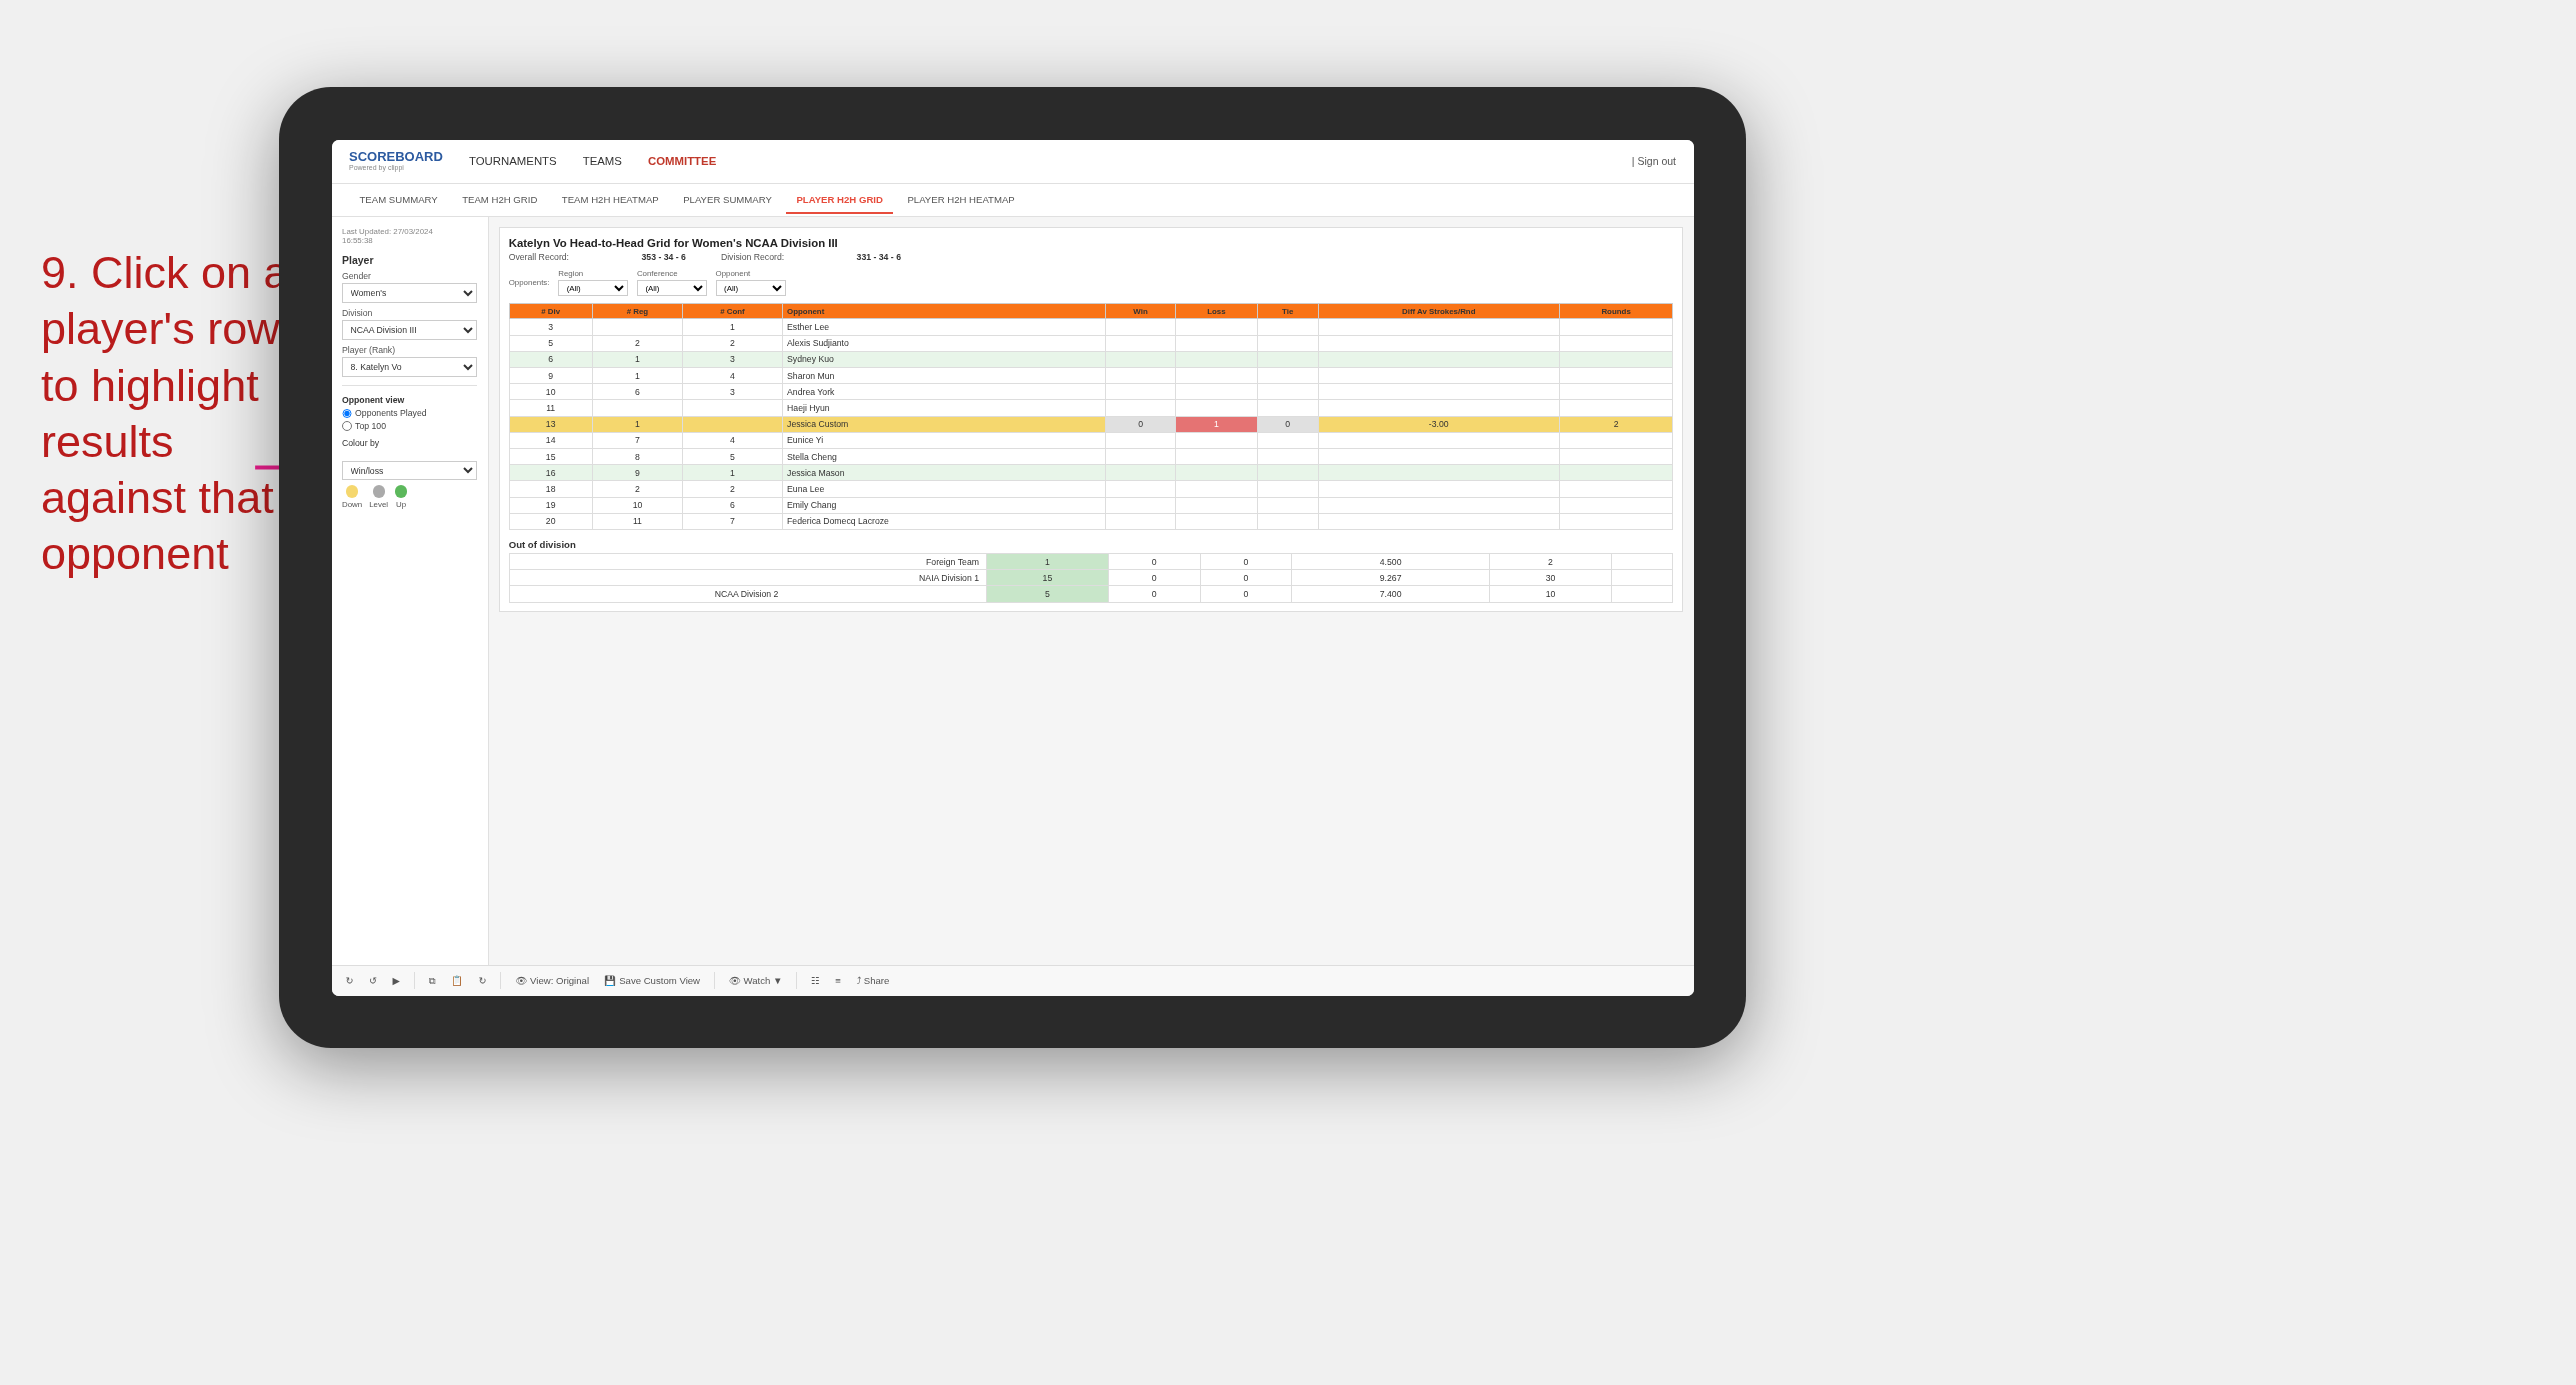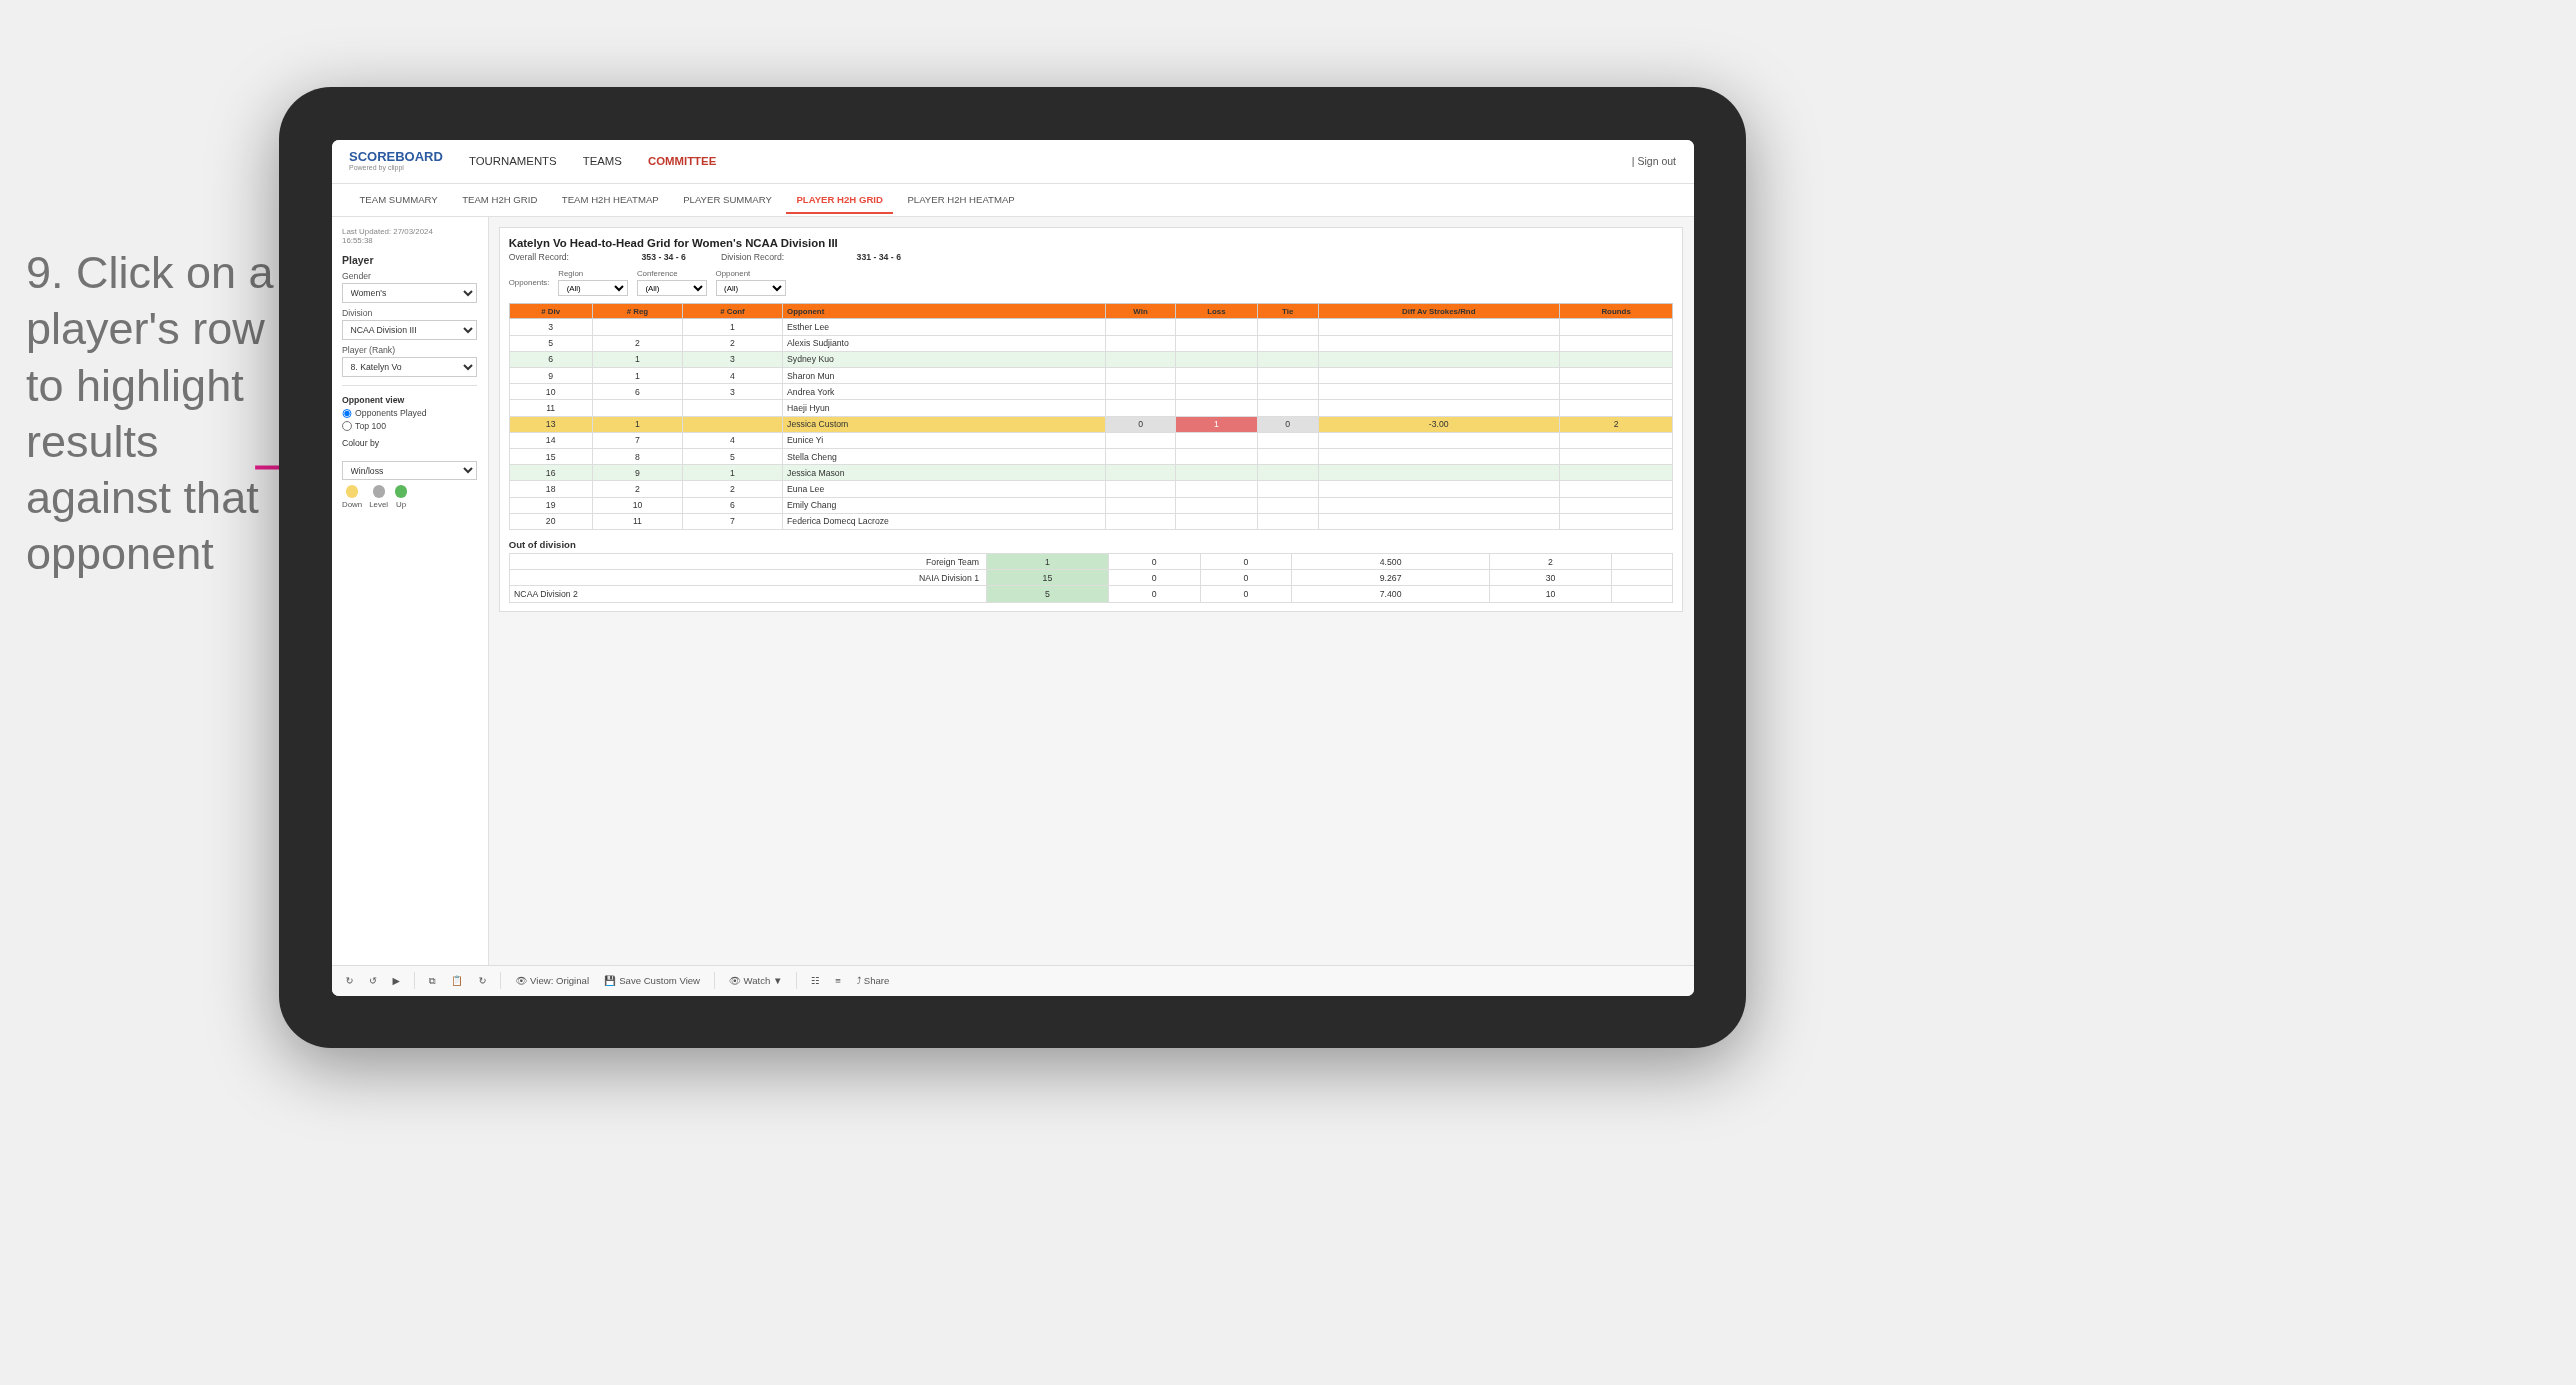--- a/index.html
+++ b/index.html
@@ -32,27 +32,27 @@
       background: #ffffff;
       border-radius: 7px;
       overflow: hidden;
       display: flex;
       flex-direction: column;
     }
 
     
     .annotation {
       position: absolute;
-      left: 26px;
+      left: 41px;
       top: 245px;
       width: 253px;
       font-size: 45px;
       font-weight: 400;
       line-height: 1.25;
-      color: #737373;
+      color: #b91c1c;
     }
 
     
     .arrow-container {
       position: absolute;
       left: 262px;
       top: 445px;
       width: 367px;
       height: 70px;
       pointer-events: none;
@@ -635,21 +635,21 @@
                 <tr style="background: rgb(255, 255, 255);">
                   <td colspan="3" style="text-align: right; padding-right: 7px;">NAIA Division 1</td>
                   <td style="background: rgb(200, 230, 201);">15</td>
                   <td>0</td>
                   <td>0</td>
                   <td>9.267</td>
                   <td>30</td>
                   <td></td>
                 </tr>
                 <tr style="background: rgb(255, 255, 255);">
-                  <td colspan="3" style="text-align: left; padding-right: 7px;">NCAA Division 2</td>
+                  <td colspan="3" style="text-align: center; padding-right: 7px;">NCAA Division 2</td>
                   <td style="background: rgb(200, 230, 201);">5</td>
                   <td>0</td>
                   <td>0</td>
                   <td>7.400</td>
                   <td>10</td>
                   <td></td>
                 </tr>
               </tbody>
           </table>
         </div>

